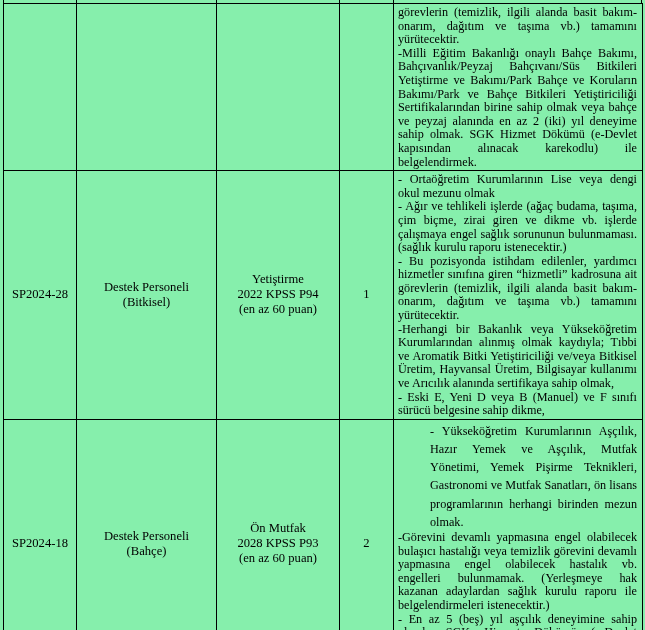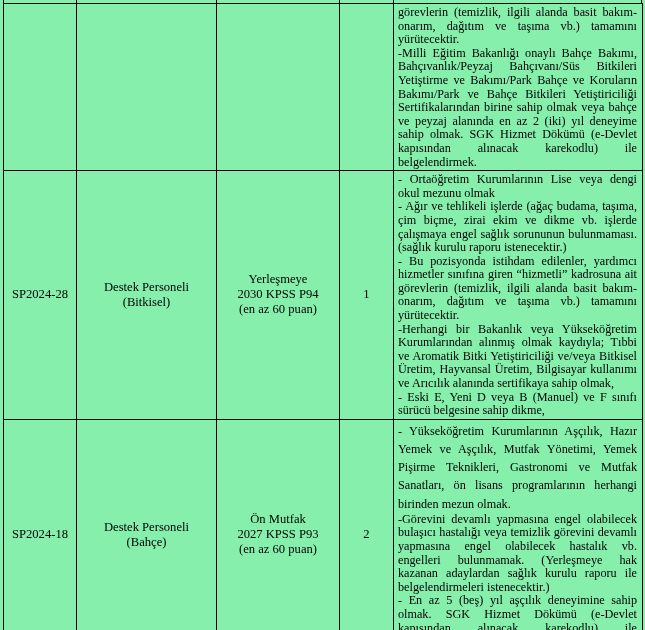--- a/index.html
+++ b/index.html
@@ -41,21 +41,21 @@
   }
   .center-cell .line { display: block; }
   .req {
     vertical-align: top;
     text-align: justify;
     padding: 2px 5px 1px 4px;
     font-size: 12.2px;
     line-height: 13.6px;
   }
   .req p { margin: 0; }
-  .req p.loose { line-height: 18.2px; }
+  .req p.loose { line-height: 18.2px; margin-left: 32px; }
 </style>
 </head>
 <body>
 
 <div class="sheet">
 
   <div class="stub" style="left:3px"></div>
   <div class="stub" style="left:76px"></div>
   <div class="stub" style="left:216px"></div>
   <div class="stub" style="left:339px"></div>
@@ -96,47 +96,47 @@
 
       <tr style="height:248px">
         <td class="center-cell">
           <span class="line">SP2024-28</span>
         </td>
         <td class="center-cell">
           <span class="line">Destek Personeli</span>
           <span class="line">(Bitkisel)</span>
         </td>
         <td class="center-cell">
-          <span class="line">Yerleşmeye</span>
-          <span class="line">2030 KPSS P94</span>
+          <span class="line">Yetiştirme</span>
+          <span class="line">2022 KPSS P94</span>
           <span class="line">(en az 60 puan)</span>
         </td>
         <td class="center-cell">
           <span class="line">1</span>
         </td>
         <td class="req">
           <p>- Ortaöğretim Kurumlarının Lise veya dengi okul mezunu olmak</p>
-          <p>- Ağır ve tehlikeli işlerde (ağaç budama, taşıma, çim biçme, zirai ekim ve dikme vb. işlerde çalışmaya engel sağlık sorununun bulunmaması. (sağlık kurulu raporu istenecektir.)</p>
+          <p>- Ağır ve tehlikeli işlerde (ağaç budama, taşıma, çim biçme, zirai giren ve dikme vb. işlerde çalışmaya engel sağlık sorununun bulunmaması. (sağlık kurulu raporu istenecektir.)</p>
           <p>- Bu pozisyonda istihdam edilenler, yardımcı hizmetler sınıfına giren “hizmetli” kadrosuna ait görevlerin (temizlik, ilgili alanda basit bakım-onarım, dağıtım ve taşıma vb.) tamamını yürütecektir.</p>
           <p>-Herhangi bir Bakanlık veya Yükseköğretim Kurumlarından alınmış olmak kaydıyla; Tıbbi ve Aromatik Bitki Yetiştiriciliği ve/veya Bitkisel Üretim, Hayvansal Üretim, Bilgisayar kullanımı ve Arıcılık alanında sertifikaya sahip olmak,</p>
           <p>- Eski E, Yeni D veya B (Manuel) ve F sınıfı sürücü belgesine sahip dikme,</p>
         </td>
       </tr>
 
       <tr class="last" style="height:203px">
         <td class="center-cell">
           <span class="line">SP2024-18</span>
         </td>
         <td class="center-cell">
           <span class="line">Destek Personeli</span>
           <span class="line">(Bahçe)</span>
         </td>
         <td class="center-cell">
           <span class="line">Ön Mutfak</span>
-          <span class="line">2027 KPSS P93</span>
+          <span class="line">2028 KPSS P93</span>
           <span class="line">(en az 60 puan)</span>
         </td>
         <td class="center-cell">
           <span class="line">2</span>
         </td>
         <td class="req">
           <p class="loose">- Yükseköğretim Kurumlarının Aşçılık, Hazır Yemek ve Aşçılık, Mutfak Yönetimi, Yemek Pişirme Teknikleri, Gastronomi ve Mutfak Sanatları, ön lisans programlarının herhangi birinden mezun olmak.</p>
           <p>-Görevini devamlı yapmasına engel olabilecek bulaşıcı hastalığı veya temizlik görevini devamlı yapmasına engel olabilecek hastalık vb. engelleri bulunmamak. (Yerleşmeye hak kazanan adaylardan sağlık kurulu raporu ile belgelendirmeleri istenecektir.)</p>
           <p>- En az 5 (beş) yıl aşçılık deneyimine sahip olmak. SGK Hizmet Dökümü (e-Devlet kapısından alınacak karekodlu) ile belgelendirmek.</p>
         </td>

